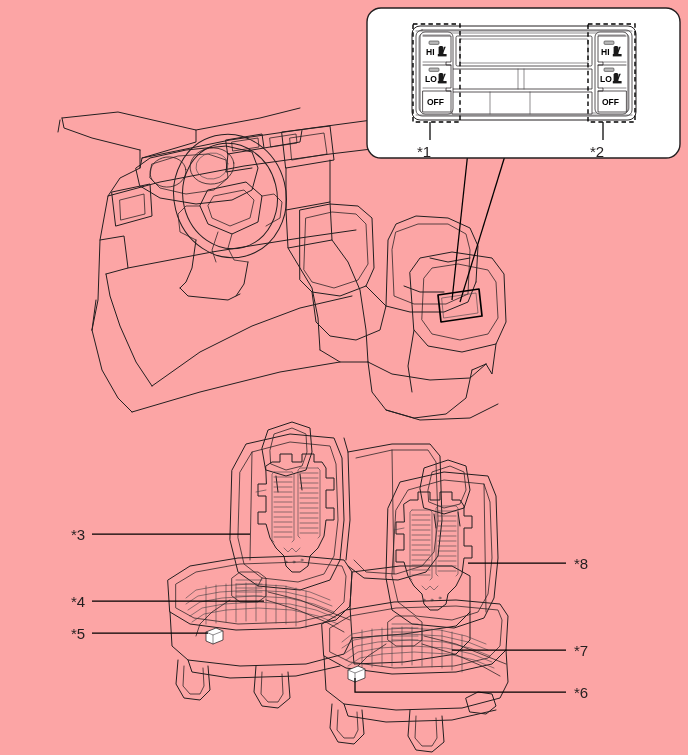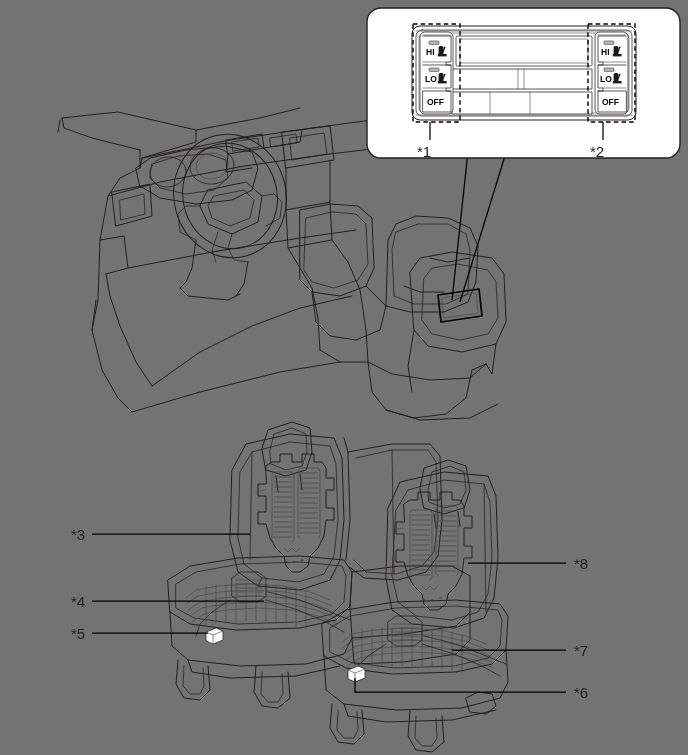--- a/index.html
+++ b/index.html
@@ -13,21 +13,21 @@
     width: 688px;
     height: 755px;
     position: relative;
     overflow: hidden;
   }
   #sheet {
     position: absolute;
     left: 0; top: 0;
     width: 688px;
     height: 755px;
-    background: #737373;
+    background: #fca5a5;
   }
   svg.figure {
     position: absolute;
     left: 0; top: 0;
     width: 688px;
     height: 755px;
     display: block;
   }
   .ln      { fill: none; stroke: #231f20; stroke-width: 1; stroke-linejoin: round; stroke-linecap: round; }
   .ln-thin { fill: none; stroke: #231f20; stroke-width: 0.75; stroke-linejoin: round; stroke-linecap: round; }

